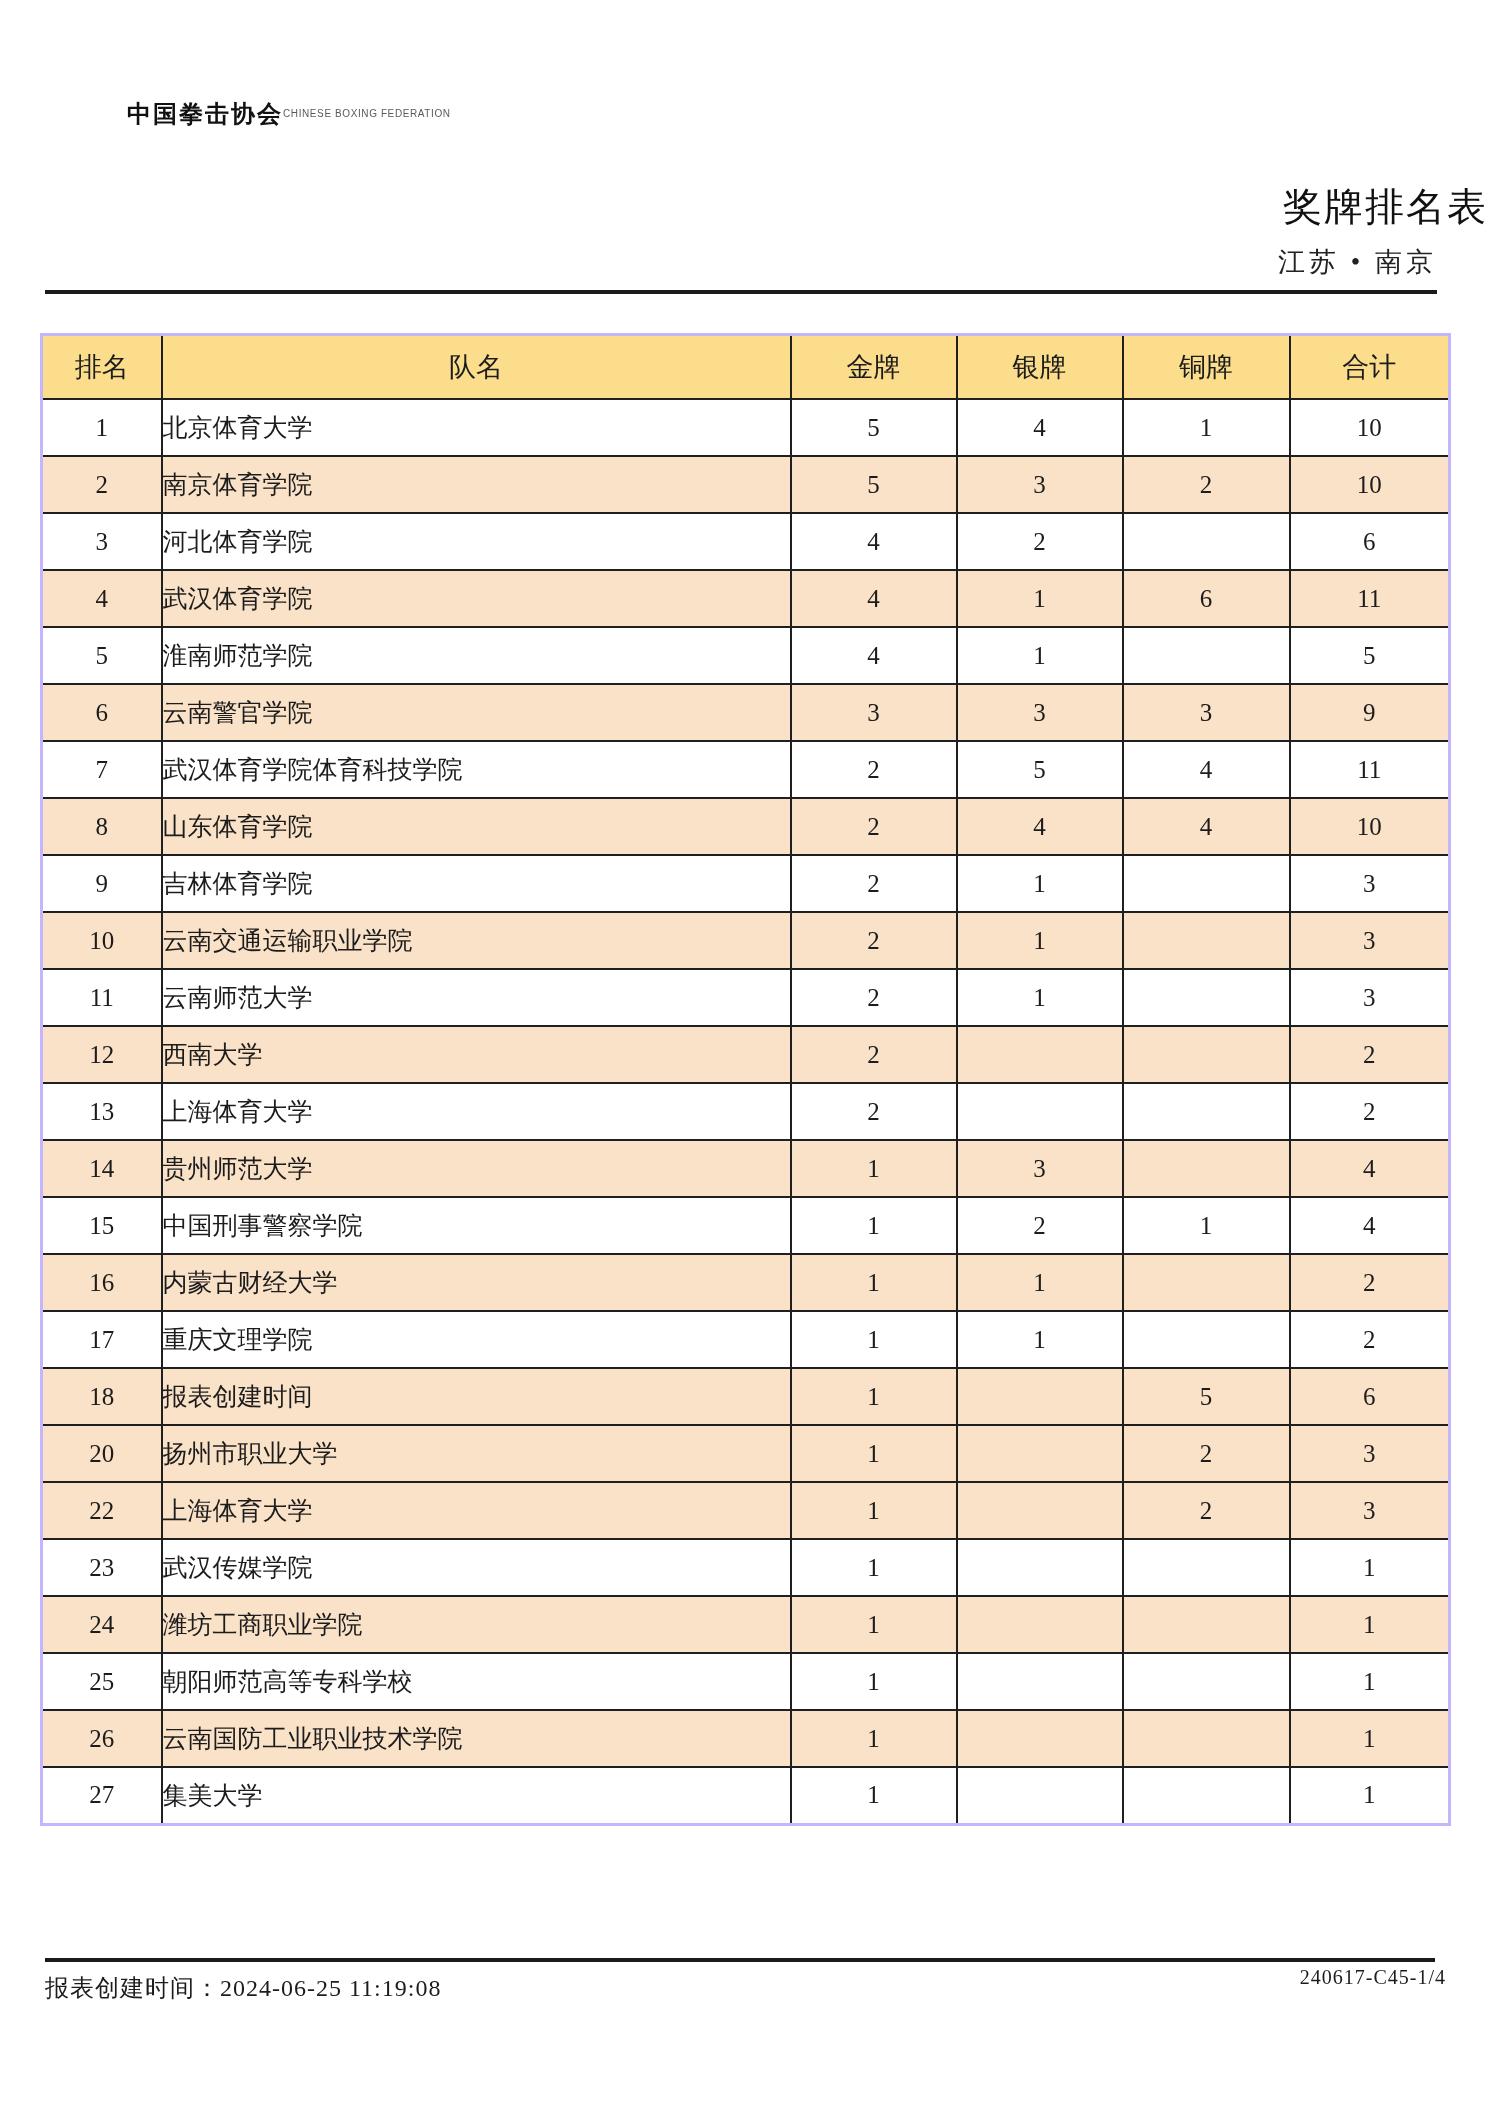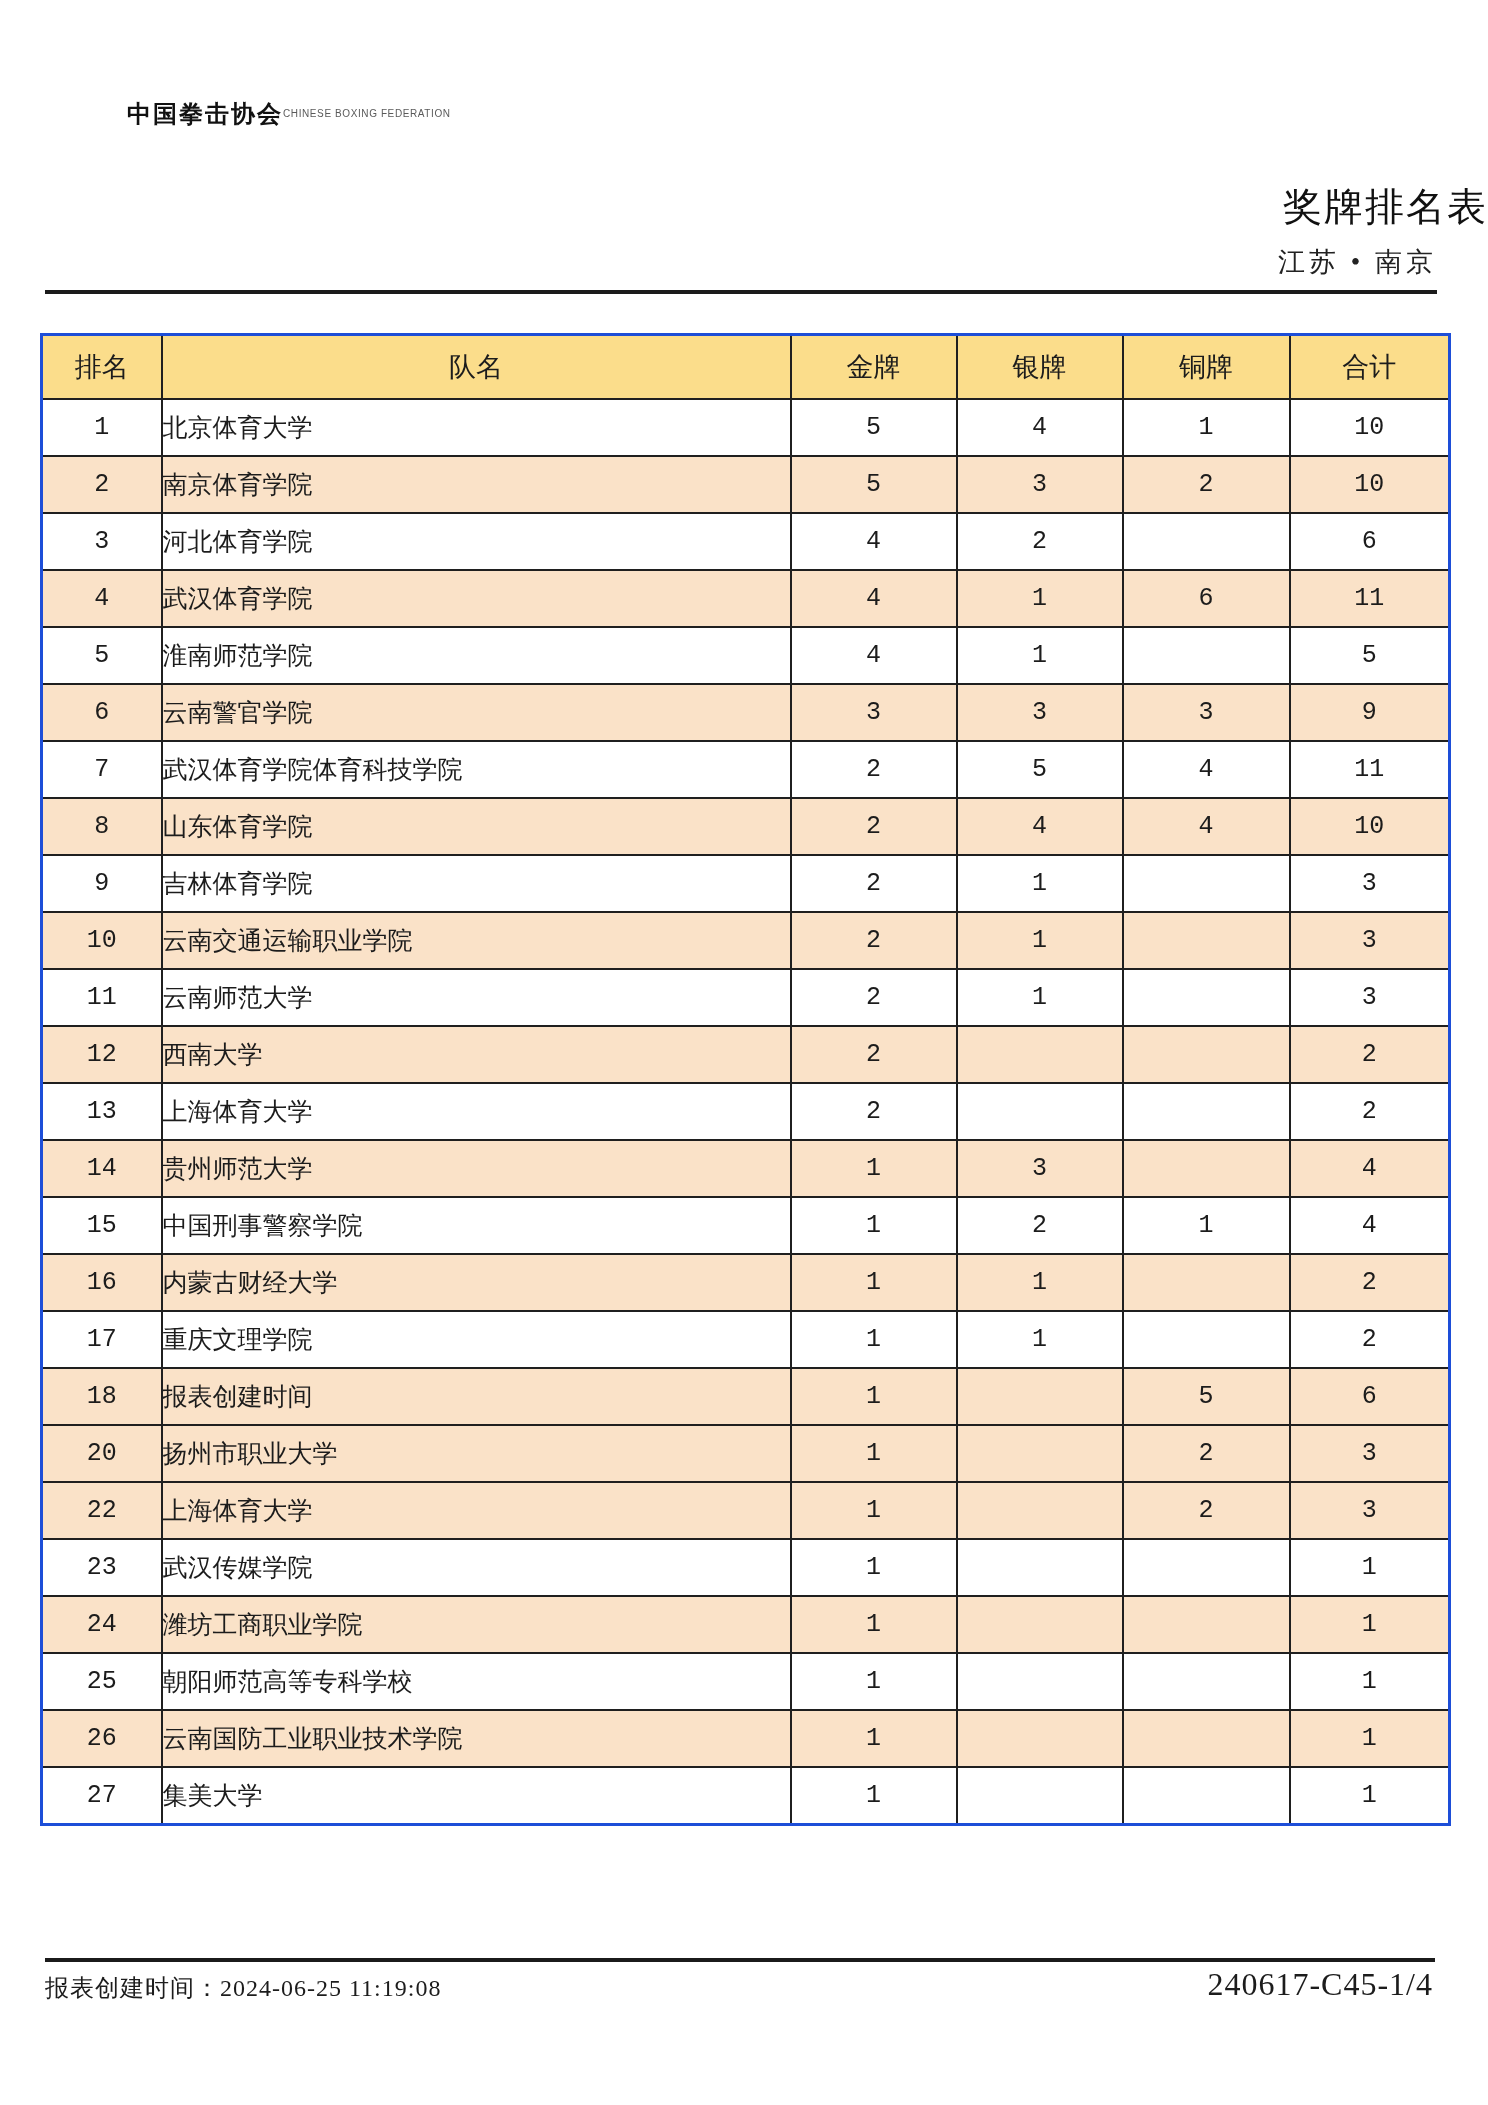--- a/index.html
+++ b/index.html
@@ -42,23 +42,22 @@
     font-size:27px;color:#222;letter-spacing:4px;
   }
   .top-rule{
     position:absolute;left:45px;top:290px;width:1392px;height:0;
     border-top:4px solid #1b1b1b;
   }
   
   table.medal{
     position:absolute;left:40px;top:333px;
     width:1408px;border-collapse:collapse;table-layout:fixed;
-    border:3px solid #1d4ed8;
+    border:3px solid #c4b5fd;
     font-size:25px;
-    font-family:Liberation Mono, monospace;
   }
   table.medal th, table.medal td{
     border:2px solid #1f1f1f;
     padding:0;
     overflow:hidden;white-space:nowrap;
   }
   table.medal thead th{
     height:62px;
     background:var(--header-bg,#fbdd8b);
     font-weight:normal;font-size:27px;text-align:center;
@@ -71,22 +70,22 @@
   
   .bottom-rule{
     position:absolute;left:45px;top:1958px;width:1390px;height:0;
     border-top:4px solid #1b1b1b;
   }
   .footer-left{
     position:absolute;left:45px;top:1972px;
     font-size:24px;color:#1c1c1c;letter-spacing:1px;
   }
   .footer-right{
-    position:absolute;right:55px;top:1966px;
-    font-size:32px;color:#1c1c1c;letter-spacing:1px;
+    position:absolute;right:42px;top:1966px;
+    font-size:20px;color:#1c1c1c;letter-spacing:1px;
   }
 </style>
 </head>
 <body>
 
 <div class="page">
 
   <div class="logo">
     <svg class="logo-graphic" viewBox="0 0 120 126" aria-hidden="true">
 

